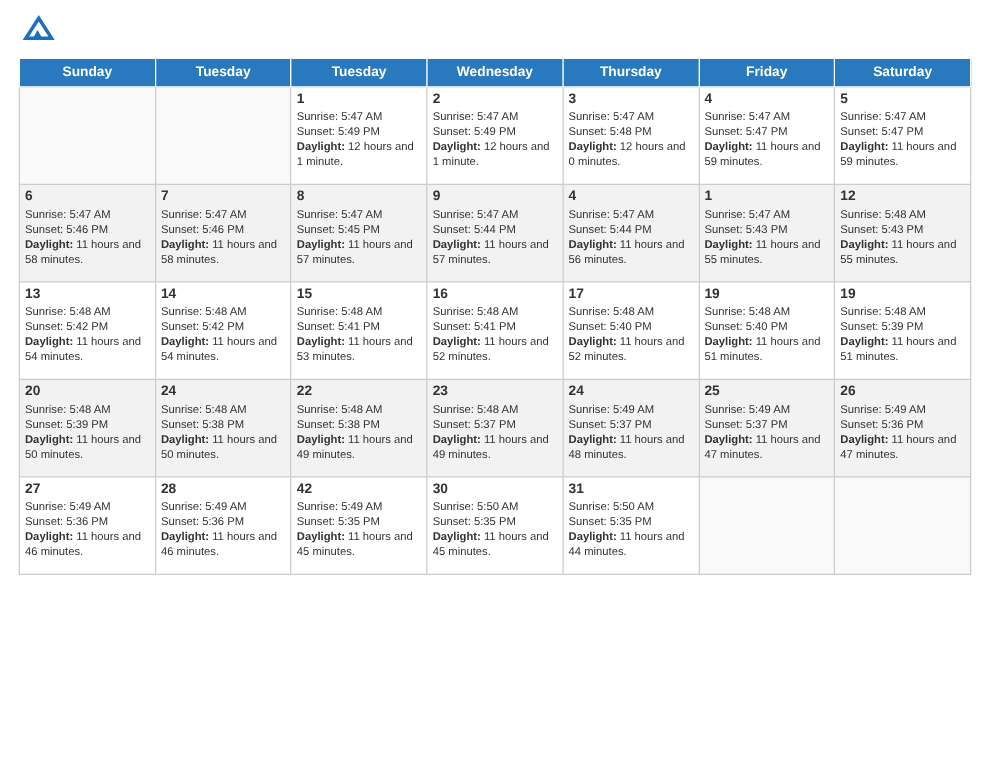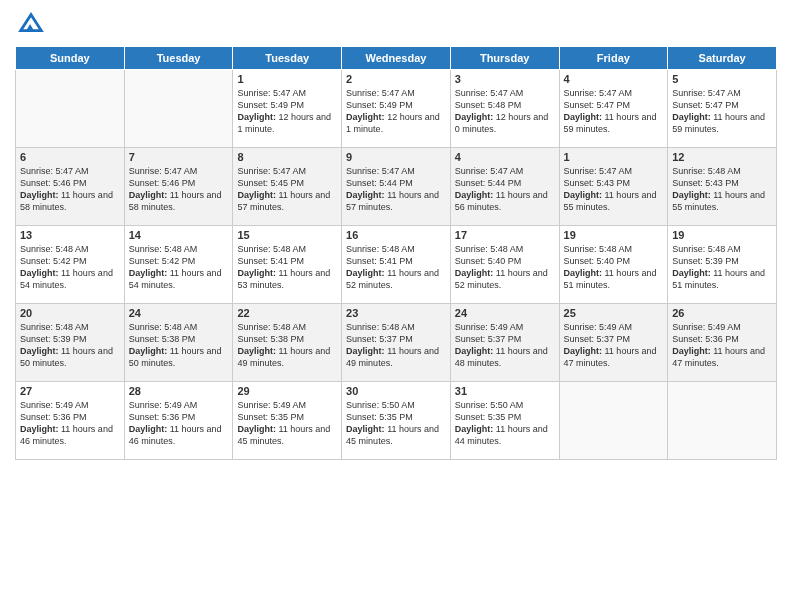--- a/index.html
+++ b/index.html
@@ -251,21 +251,21 @@
         <tr>
           <td>
             <span class="day-num">27</span>
             <div class="cell-content">Sunrise: 5:49 AM<br>Sunset: 5:36 PM<br><b>Daylight: </b>11 hours and 46 minutes.</div>
           </td>
           <td>
             <span class="day-num">28</span>
             <div class="cell-content">Sunrise: 5:49 AM<br>Sunset: 5:36 PM<br><b>Daylight: </b>11 hours and 46 minutes.</div>
           </td>
           <td>
-            <span class="day-num">29</span>
+            <span class="day-num">42</span>
             <div class="cell-content">Sunrise: 5:49 AM<br>Sunset: 5:35 PM<br><b>Daylight: </b>11 hours and 45 minutes.</div>
           </td>
           <td>
             <span class="day-num">30</span>
             <div class="cell-content">Sunrise: 5:50 AM<br>Sunset: 5:35 PM<br><b>Daylight: </b>11 hours and 45 minutes.</div>
           </td>
           <td>
             <span class="day-num">31</span>
             <div class="cell-content">Sunrise: 5:50 AM<br>Sunset: 5:35 PM<br><b>Daylight: </b>11 hours and 44 minutes.</div>
           </td>

